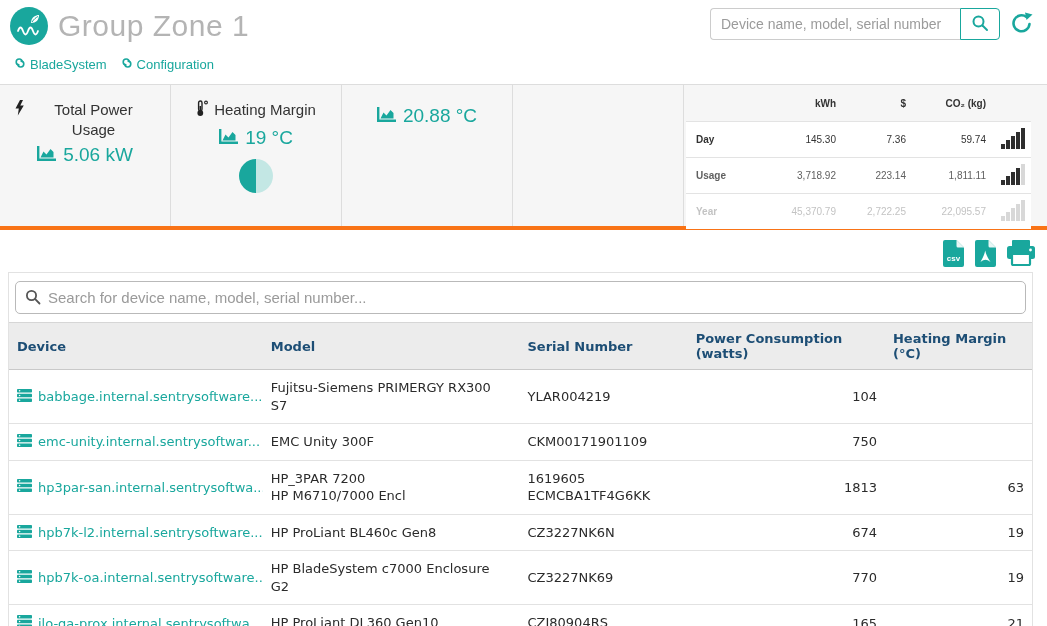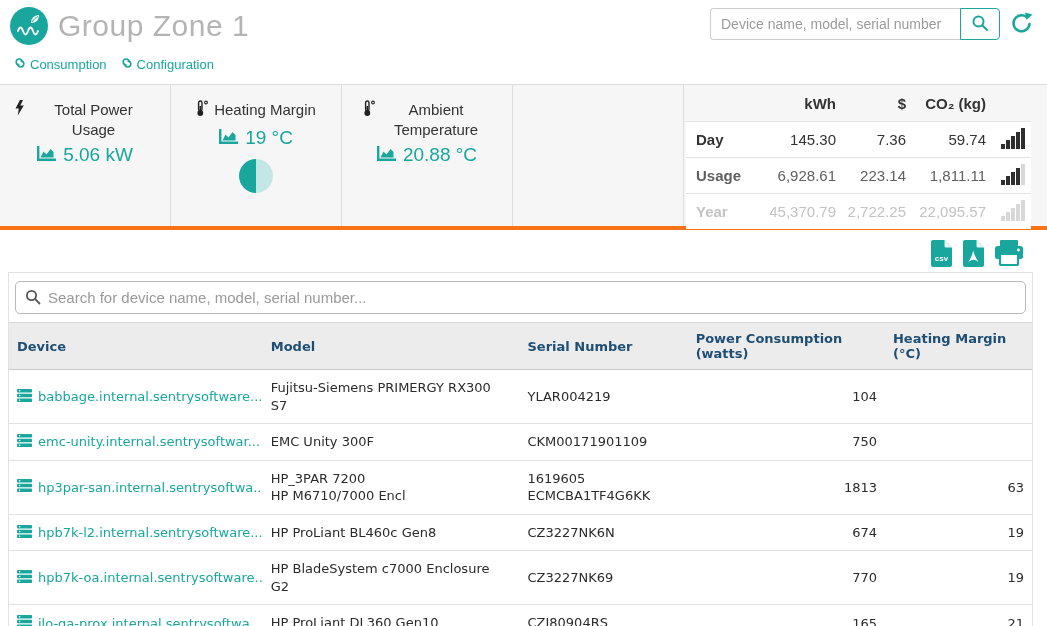--- a/index.html
+++ b/index.html
@@ -32,38 +32,38 @@
   .band{
     display:flex; border-top:1px solid #ddd; border-bottom:4px solid #f97316;
     background:#f6f6f6; height:146px;
   }
   .band-cell{width:171px; border-right:1px solid #ddd; text-align:center; padding-top:15px; flex:0 0 auto;}
   .band-cell .stat-label{font-size:15px; color:#333; display:flex; align-items:flex-start; justify-content:center; gap:6px; line-height:1.3; padding:0 14px;}
   .band-cell .stat-value{margin-top:5px; font-size:19px; color:var(--accent); display:flex; align-items:center; justify-content:center; gap:7px;}
   .pie{width:34px; height:34px; border-radius:50%; margin:10px auto 0;}
   .band-spacer{flex:1 1 auto;}
   
-  .energy{width:345px; margin:0 16px 0 0; align-self:stretch; flex:0 0 auto; font-size:15px;}
+  .energy{width:345px; margin:0 16px 0 0; align-self:stretch; flex:0 0 auto; font-size:10px;}
   .energy .erow{display:flex; align-items:center; height:36px;}
   .energy .ehead{font-weight:bold; color:#333; background:transparent;}
   .energy .erow + .erow{border-top:1px solid #e3e3e3;}
   .energy .erow.data{background:#fff; height:36px;}
   .energy .c-label{width:58px; padding-left:10px; font-weight:bold;}
   .energy .c-kwh{width:92px; text-align:right;}
   .energy .c-usd{width:70px; text-align:right;}
   .energy .c-co2{width:80px; text-align:right;}
   .energy .c-bars{width:45px; display:flex; align-items:flex-end; justify-content:flex-end; gap:1px; padding-right:6px; height:100%; padding-bottom:8px;}
   .bar{width:4px; display:inline-block; background:#d8d8d8;}
   .bar.on{background:#2e2e2e;}
   .erow.r-day{color:#333;}
   .erow.r-month{color:#606060;}
   .erow.r-year{color:#c3c3c3;}
   .erow.r-year .c-label{color:#c3c3c3;}
   
-  .export-row{display:flex; justify-content:flex-end; align-items:center; gap:11px; padding:10px 24px 6px 0; height:42px;}
+  .export-row{display:flex; justify-content:flex-end; align-items:center; gap:11px; padding:10px 12px 6px 0; height:42px;}
   .export-row button{background:none; border:none; padding:0; cursor:pointer; line-height:0;}
   
   .panel{margin:0 14px 0 8px; border:1px solid #e2e2e2; border-bottom:none;}
   .panel-search{position:relative; margin:8px 6px;}
   .panel-search input{
     width:100%; height:33px; border:1px solid #b9b9b9; border-radius:5px;
     padding:0 10px 0 32px; font-size:15px; color:#444; outline:none; font-family:inherit;
   }
   .panel-search input::placeholder{color:#9a9a9a;}
   .panel-search .mag{position:absolute; left:10px; top:8px;}
@@ -118,21 +118,21 @@
 </div>
 
 <div class="nav">
   <a>
     <span>
       <svg width="12" height="12" viewBox="0 0 12 12">
         <path d="M5 8 A3 3 0 1 1 8.2 4.8" fill="none" stroke="#19a79d" stroke-width="1.6" stroke-linecap="round"></path>
         <path d="M7 4 A3 3 0 1 1 3.8 7.2" fill="none" stroke="#19a79d" stroke-width="1.6" stroke-linecap="round"></path>
       </svg>
     </span>
-    <span>Consumption</span>
+    <span>BladeSystem</span>
   </a>
   <a>
     <span>
       <svg width="12" height="12" viewBox="0 0 12 12">
         <path d="M5 8 A3 3 0 1 1 8.2 4.8" fill="none" stroke="#19a79d" stroke-width="1.6" stroke-linecap="round"></path>
         <path d="M7 4 A3 3 0 1 1 3.8 7.2" fill="none" stroke="#19a79d" stroke-width="1.6" stroke-linecap="round"></path>
       </svg>
     </span>
     <span>Configuration</span>
   </a>
@@ -178,31 +178,20 @@
           <path d="M1.2 0 V13.8 H19" fill="none" stroke="#19a79d" stroke-width="2.4"></path>
           <path d="M3.5 11.5 L6.5 5.5 L9.5 8.5 L13.5 3 L16.5 6 V11.5 Z" fill="#19a79d"></path>
         </svg>
       </span>
       <span>19 °C</span>
     </div>
     <div class="pie" style="background: linear-gradient(90deg, var(--accent) 50%, var(--accent-light) 50%);"></div>
   </div>
 
   <div class="band-cell">
-    <div class="stat-label">
-      <span>
-        <svg width="12" height="17" viewBox="0 0 12 17">
-          <rect x="2.6" y="1" width="3.4" height="10" rx="1.7" fill="none" stroke="#222" stroke-width="1.4"></rect>
-          <circle cx="4.3" cy="13" r="2.9" fill="#222"></circle>
-          <line x1="4.3" y1="6" x2="4.3" y2="12" stroke="#222" stroke-width="1.6"></line>
-          <circle cx="10" cy="2.5" r="1.4" fill="none" stroke="#222" stroke-width="1.1"></circle>
-        </svg>
-      </span>
-      <span style="max-width:110px;">Ambient Temperature</span>
-    </div>
     <div class="stat-value">
       <span>
         <svg width="19" height="15" viewBox="0 0 19 15">
           <path d="M1.2 0 V13.8 H19" fill="none" stroke="#19a79d" stroke-width="2.4"></path>
           <path d="M3.5 11.5 L6.5 5.5 L9.5 8.5 L13.5 3 L16.5 6 V11.5 Z" fill="#19a79d"></path>
         </svg>
       </span>
       <span>20.88 °C</span>
     </div>
   </div>
@@ -226,21 +215,21 @@
       <span class="c-bars">
           <span class="bar on" style="height: 5px;"></span>
           <span class="bar on" style="height: 9px;"></span>
           <span class="bar on" style="height: 13px;"></span>
           <span class="bar on" style="height: 17px;"></span>
           <span class="bar on" style="height: 21px;"></span>
         </span>
     </div>
     <div class="erow data r-month">
       <span class="c-label">Usage</span>
-      <span class="c-kwh">6,928.61</span>
+      <span class="c-kwh">3,718.92</span>
       <span class="c-usd">223.14</span>
       <span class="c-co2">1,811.11</span>
       <span class="c-bars">
           <span class="bar on" style="height: 5px;"></span>
           <span class="bar on" style="height: 9px;"></span>
           <span class="bar on" style="height: 13px;"></span>
           <span class="bar on" style="height: 17px;"></span>
           <span class="bar" style="height: 21px;"></span>
         </span>
     </div>

